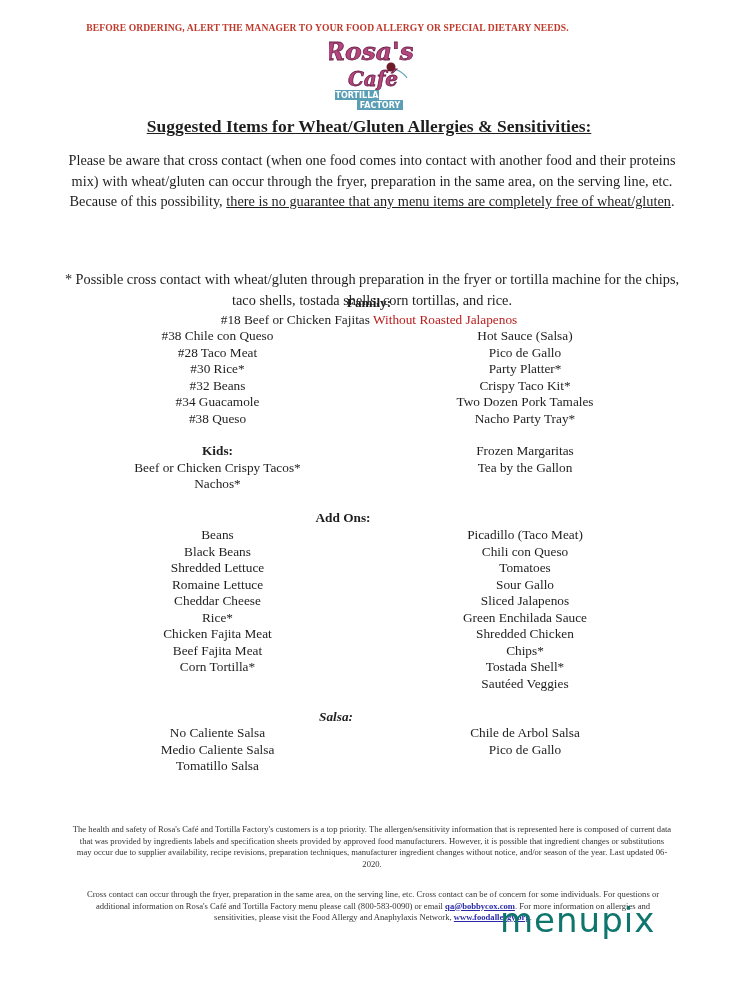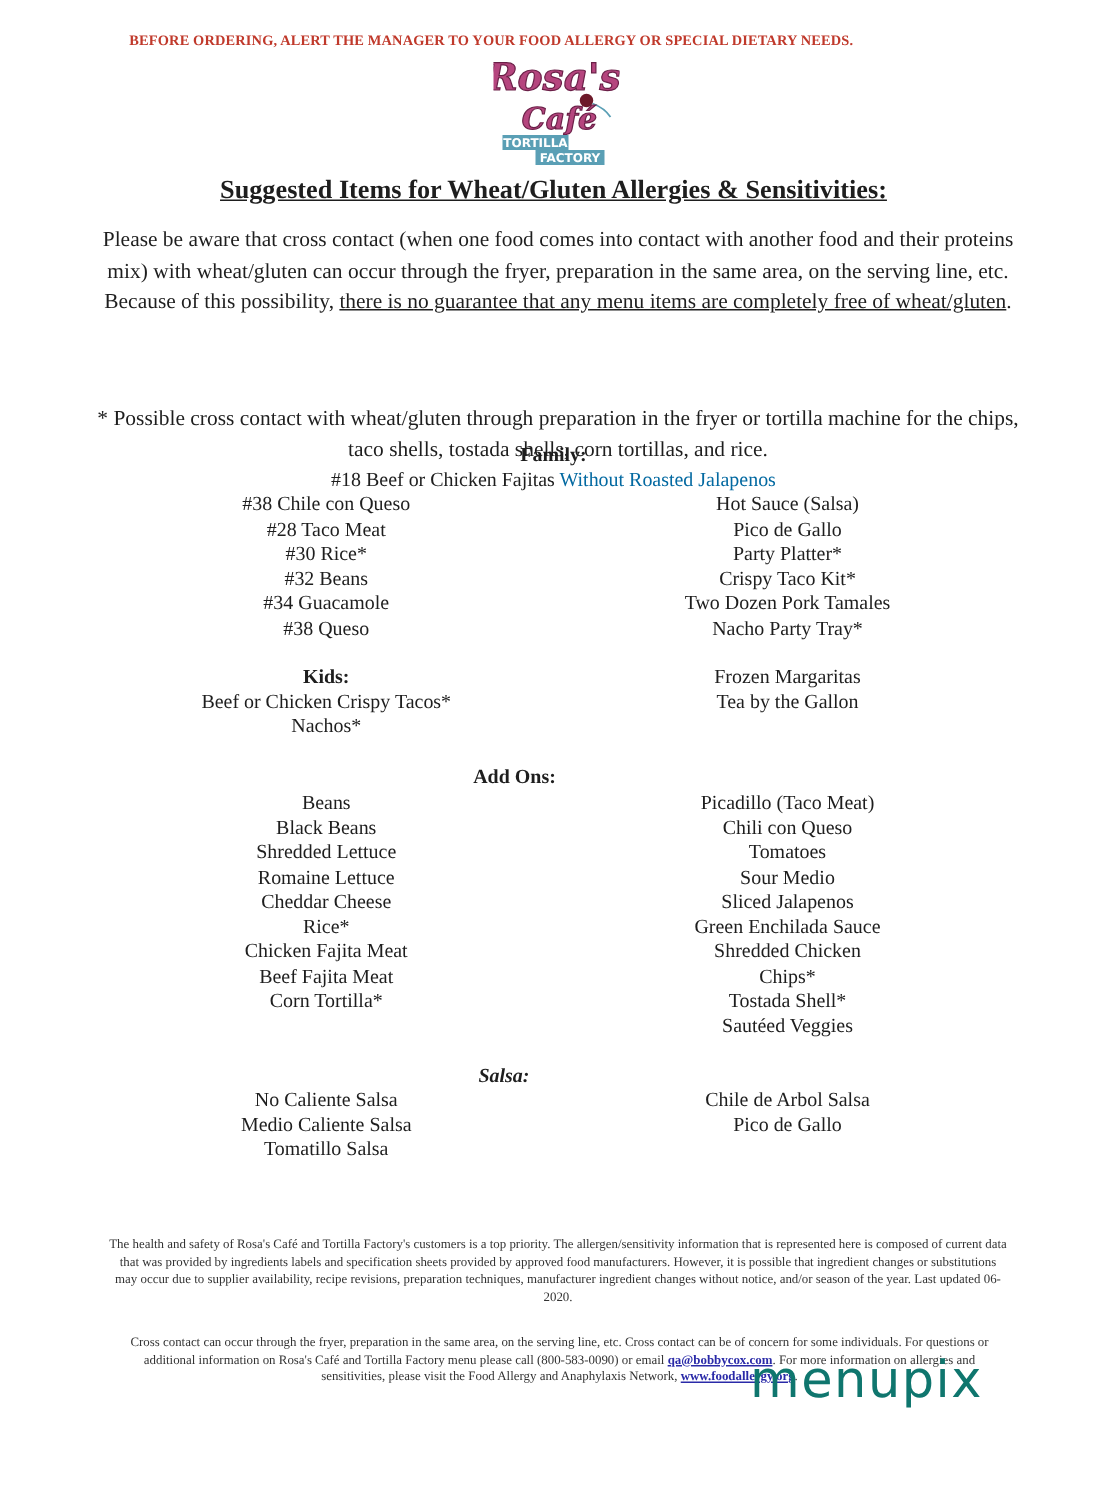--- a/index.html
+++ b/index.html
@@ -10,21 +10,21 @@
            color: #c0392b; letter-spacing: 0.1px; padding-left: 16px; }
   .logo { top: 34px; left: 329px; width: 84px; height: 78px; }
   .title { top: 116px; left: 0; width: 738px; text-align: center; font-size: 17.5px; font-weight: bold;
            text-decoration: underline; }
   .intro { top: 150px; left: 62px; width: 620px; text-align: center; font-size: 14.3px; line-height: 20.5px; }
   .u { text-decoration: underline; }
   .note { top: 241px; left: 62px; width: 620px; text-align: center; font-size: 14.3px; line-height: 20.5px; margin-top: 28px; }
   .hdr { font-weight: bold; font-size: 13.3px; text-align: center; }
   .col { font-size: 13.3px; line-height: 16.5px; text-align: center; }
   .col div { white-space: nowrap; }
-  .red { color: #0369a1; }
+  .red { color: #b91c1c; }
   .fine { font-size: 8.6px; line-height: 11.6px; text-align: center; color: #333; margin-top: 12px; }
   .link { color: #2a2aa8; text-decoration: underline; font-weight: bold; }
   .watermark { top: 900px; left: 500px; font-family: "DejaVu Sans", sans-serif; font-size: 34px;
                color: #0f766e; letter-spacing: 1px; }
 </style>
 </head>
 <body>
 
 <div class="abs alert">BEFORE ORDERING, ALERT THE MANAGER TO YOUR FOOD ALLERGY OR SPECIAL DIETARY NEEDS.</div>
 
@@ -85,21 +85,21 @@
   <div>Cheddar Cheese</div>
   <div>Rice*</div>
   <div>Chicken Fajita Meat</div>
   <div>Beef Fajita Meat</div>
   <div>Corn Tortilla*</div>
 </div>
 <div class="abs col" style="top:527px;left:420px;width:210px;">
   <div>Picadillo (Taco Meat)</div>
   <div>Chili con Queso</div>
   <div>Tomatoes</div>
-  <div>Sour Medio</div>
+  <div>Sour Gallo</div>
   <div>Sliced Jalapenos</div>
   <div>Green Enchilada Sauce</div>
   <div>Shredded Chicken</div>
   <div>Chips*</div>
   <div>Tostada Shell*</div>
   <div>Sautéed Veggies</div>
 </div>
 
 <div class="abs hdr" style="top:709px;left:0;width:672px;font-style:italic;">Salsa:</div>
 <div class="abs col" style="top:725px;left:115px;width:205px;">

